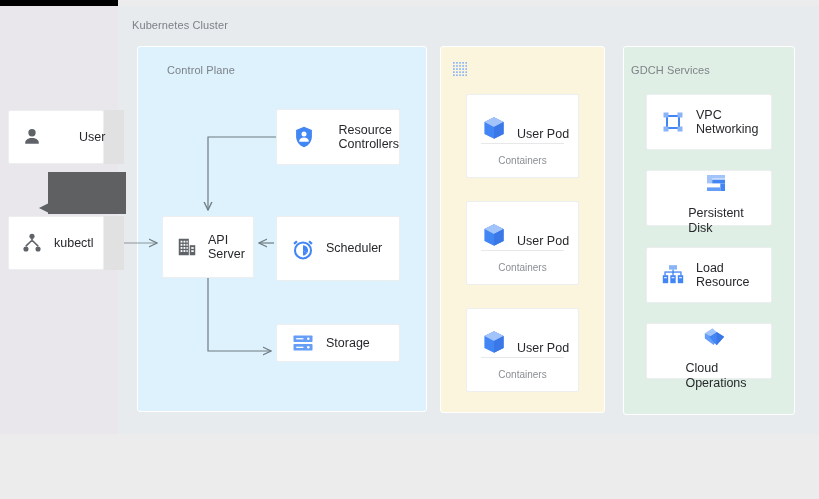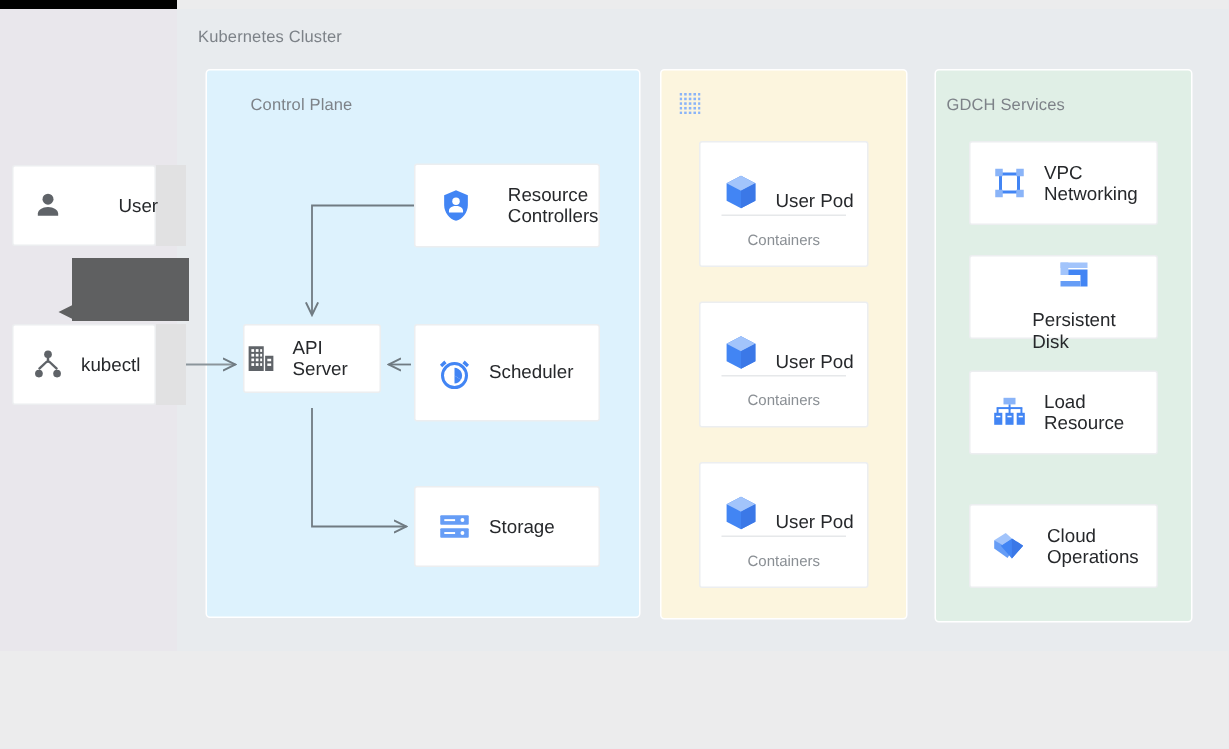--- a/index.html
+++ b/index.html
@@ -157,31 +157,31 @@
   }
 
   
   .card-resource-controllers {
     left: 276px; top: 109px;
     width: 124px; height: 56px;
     padding-left: 14px; gap: 23px; justify-content: flex-end;
   }
   .card-api-server {
     left: 162px; top: 216px;
-    width: 92px; height: 46px;
-    padding-left: 0; gap: 10px;
+    width: 92px; height: 62px;
+    padding-left: 13px; gap: 10px;
   }
   .card-scheduler {
     left: 276px; top: 216px;
     width: 124px; height: 65px;
     padding-left: 14px; gap: 11px;
   }
   .card-storage {
     left: 276px; top: 324px;
-    width: 124px; height: 54px;
+    width: 124px; height: 38px;
     padding-left: 14px; gap: 11px;
   }
 
   
   .card-pod {
     left: 466px;
     width: 113px;
     height: 84px;
     display: block;
     padding: 0;
@@ -212,21 +212,21 @@
   .card-svc {
     left: 646px;
     width: 126px;
     height: 56px;
     padding-left: 14px;
     gap: 11px;
   }
   .svc-1 { top: 94px; }
   .svc-2 { top: 170px; flex-direction: column; }
   .svc-3 { top: 247px; }
-  .svc-4 { top: 336px; }
+  .svc-4 { top: 323px; flex-direction: column; }
 
   
   #connectors {
     position: absolute;
     left: 0; top: 0;
     width: 819px; height: 499px;
     pointer-events: none;
   }
 </style>
 </head>

